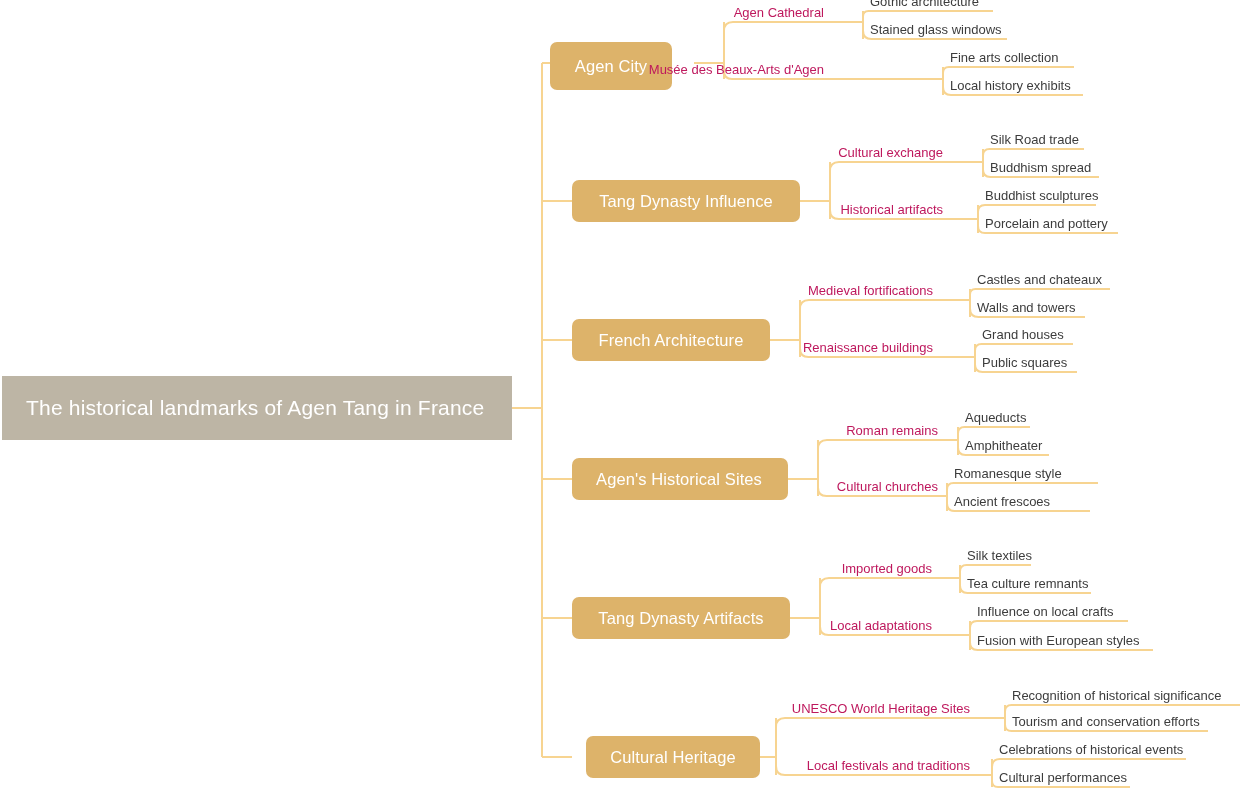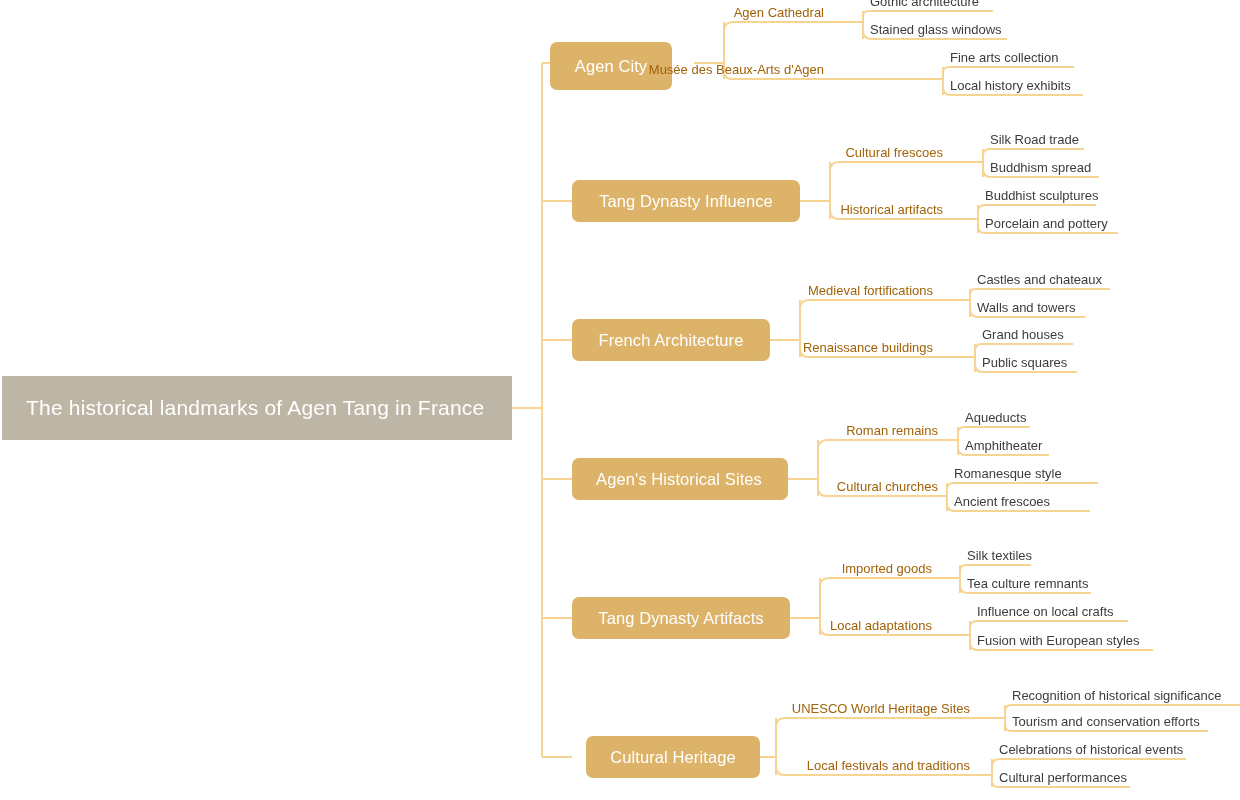--- a/index.html
+++ b/index.html
@@ -66,21 +66,21 @@
     border-radius: 7px;
     font-size: 16.5px;
     letter-spacing: 0.1px;
     display: flex;
     align-items: center;
     justify-content: center;
     padding: 0 14px;
   }
 
   .node-l2 {
-    color: #a16207;
+    color: #be185d;
     font-size: 13px;
     display: flex;
     align-items: center;
     justify-content: flex-start;
     padding: 0 2px;
   }
 
   .node-l3 {
     color: #3c3c3c;
     font-size: 13px;
@@ -198,21 +198,21 @@
       <div class="node node-l3" style="left: 947px; top: 48px; height: 18px;">
         <span>Fine arts collection</span>
       </div>
       <div class="node node-l3" style="left: 947px; top: 76px; height: 18px;">
         <span>Local history exhibits</span>
       </div>
       <div class="node node-l1" style="left: 572px; top: 180px; width: 228px; height: 42px;">
         <span>Tang Dynasty Influence</span>
       </div>
       <div class="node node-l2" style="left: auto; top: 143px; height: 18px; right: 295px;">
-        <span>Cultural frescoes</span>
+        <span>Cultural exchange</span>
       </div>
       <div class="node node-l3" style="left: 987px; top: 130px; height: 18px;">
         <span>Silk Road trade</span>
       </div>
       <div class="node node-l3" style="left: 987px; top: 158px; height: 18px;">
         <span>Buddhism spread</span>
       </div>
       <div class="node node-l2" style="left: auto; top: 200px; height: 18px; right: 295px;">
         <span>Historical artifacts</span>
       </div>

